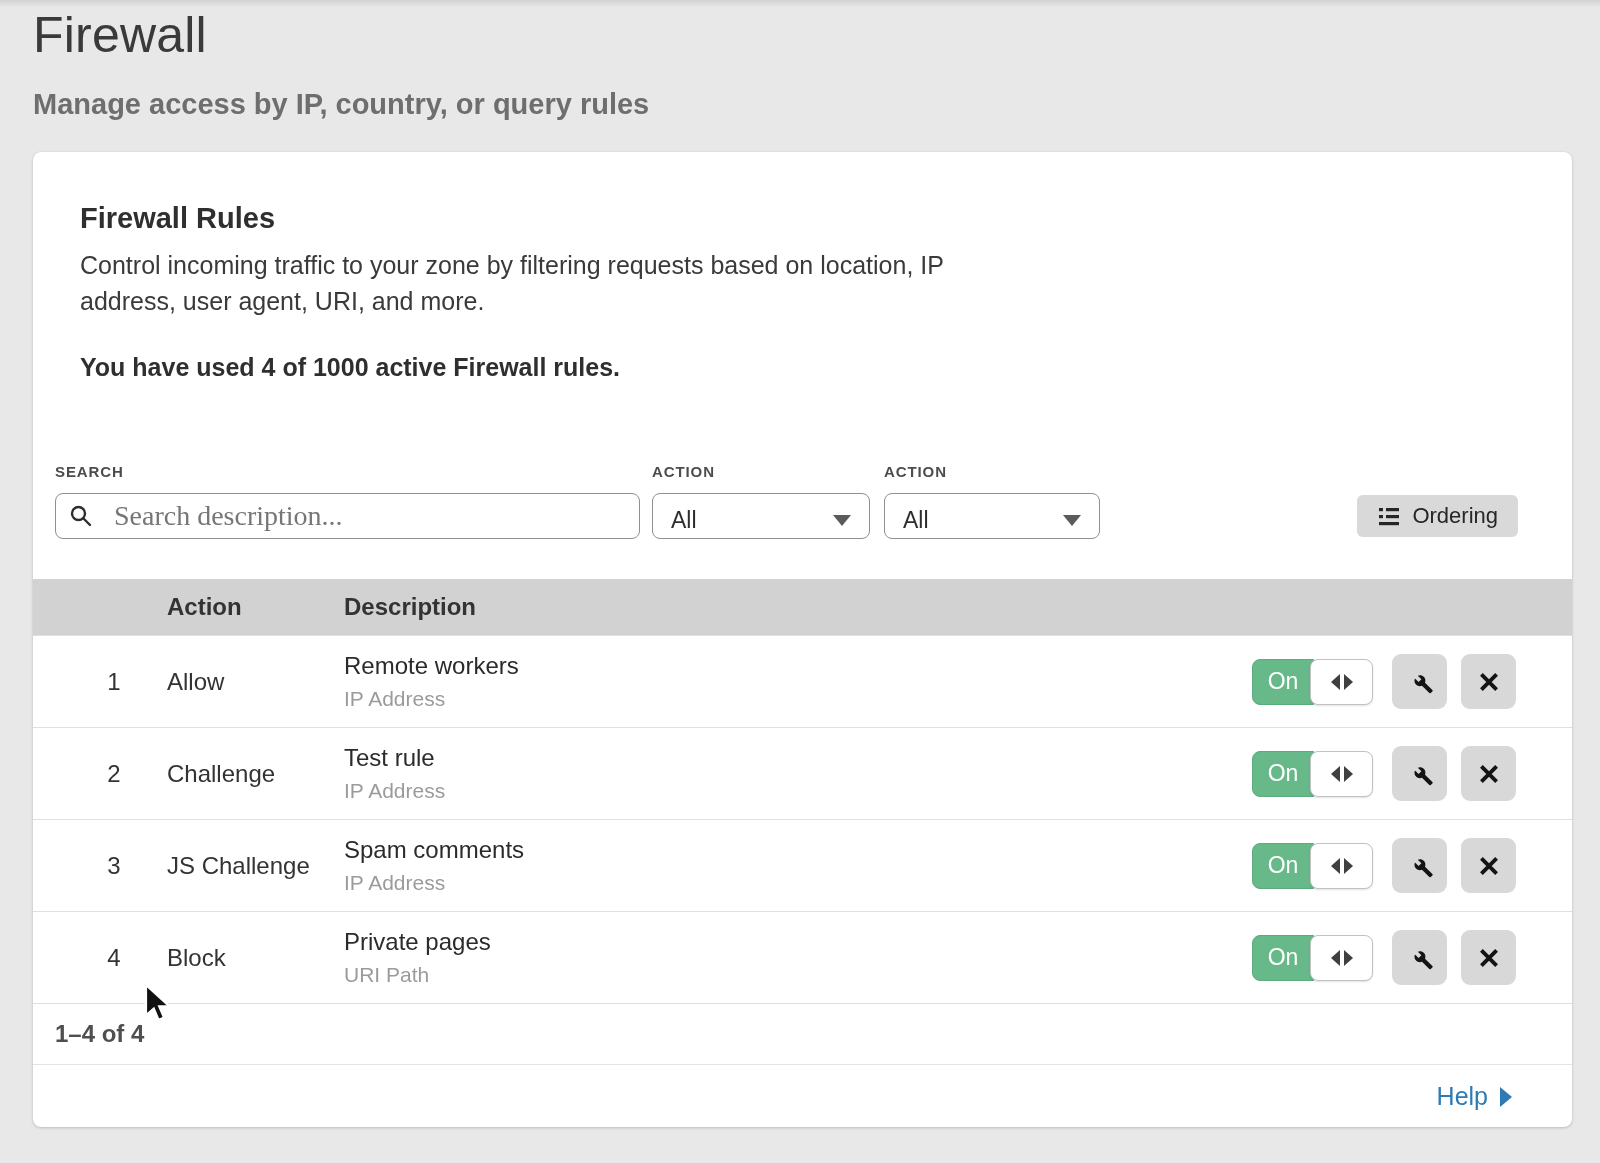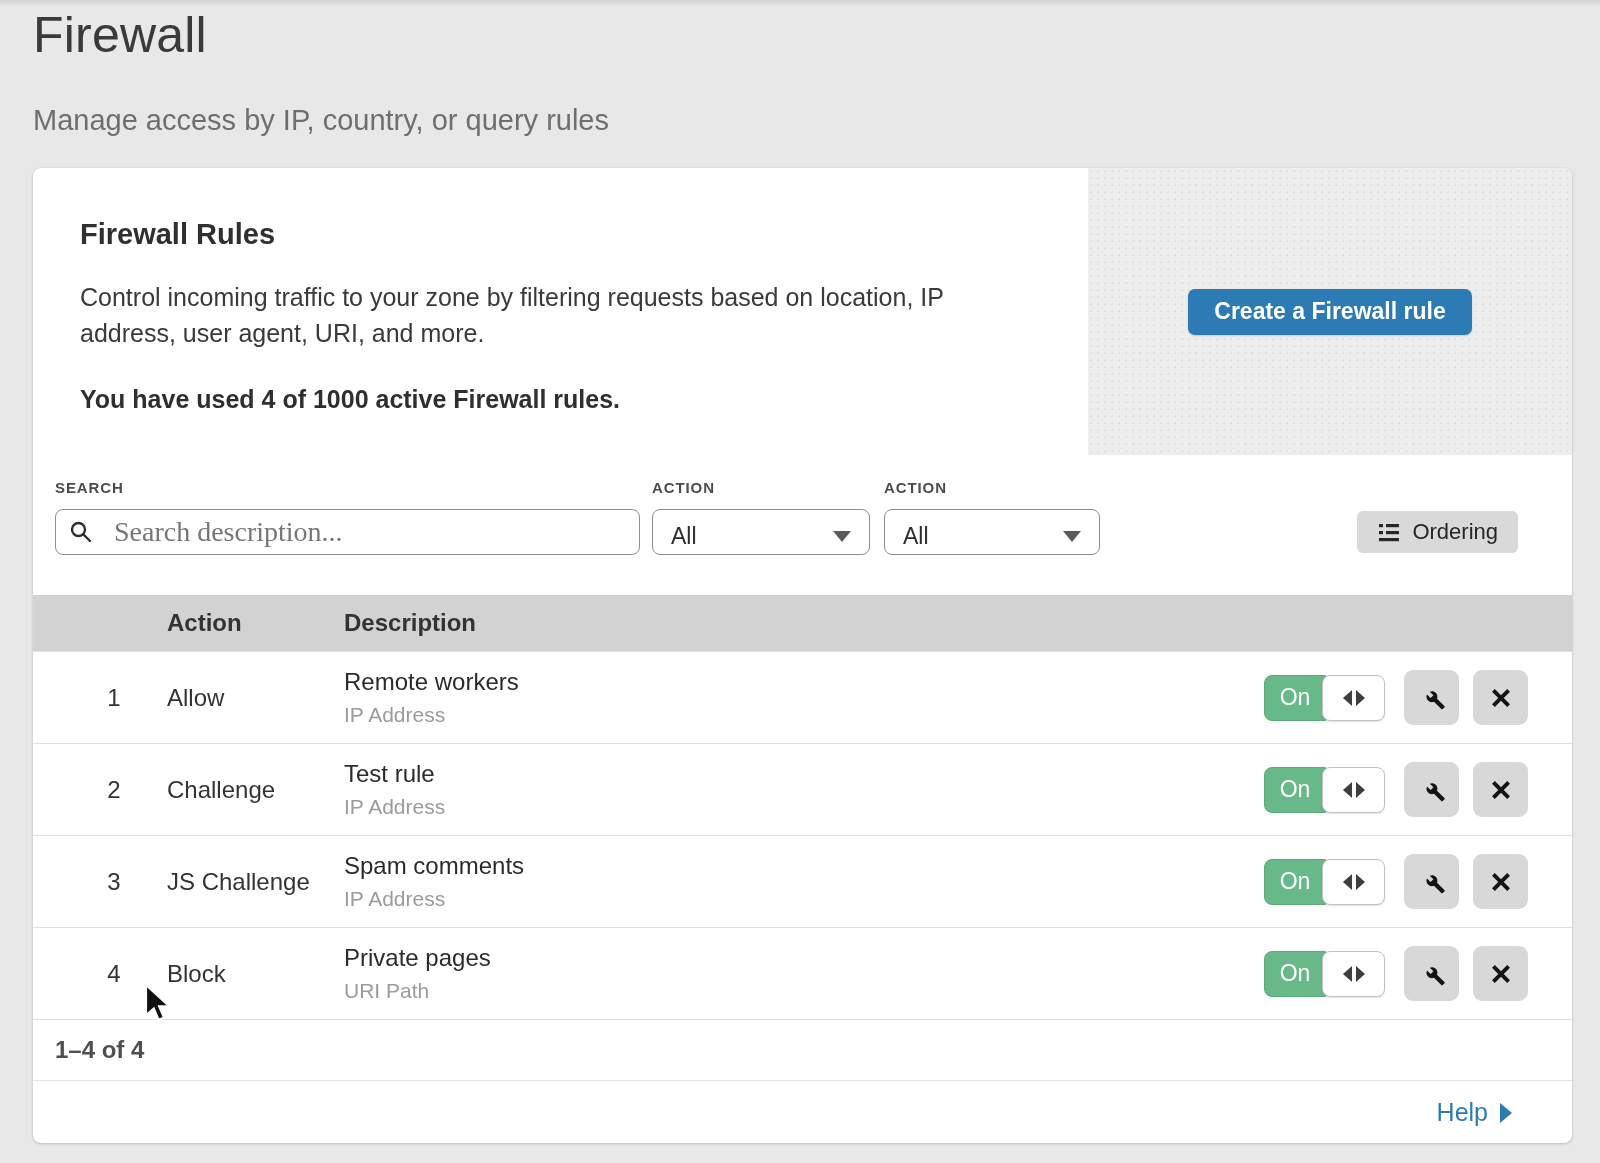--- a/index.html
+++ b/index.html
@@ -16,37 +16,37 @@
     background: linear-gradient(#d2d2d2, rgba(210,210,210,0));
     pointer-events: none;
   }
 
   
   .page-header { padding: 6px 0 0 33px; }
   .page-title {
     font-size: 50px; font-weight: 500; color: #3a3a3a; letter-spacing: 0.2px;
   }
   .page-subtitle {
-    margin-top: 40px; font-size: 29px; font-weight: 400; color: #6e6e6e;
+    margin-top: 24px; font-size: 29px; font-weight: 700; color: #6e6e6e;
   }
 
   
   .card {
     margin: 31px 0 0 33px; width: 1539px; height: 975px;
     background: #ffffff; border-radius: 8px;
     box-shadow: 0 1px 3px rgba(0,0,0,0.18), 0 0 1px rgba(0,0,0,0.12);
     position: relative;
   }
 
   
   .top-section { display: flex; height: 287px; }
   .rules-intro { flex: 1; padding: 50px 48px 0 47px; }
   .rules-heading { font-size: 29px; font-weight: 700; color: #2f2f2f; }
   .rules-description {
-    margin-top: 28px; font-size: 25px; color: #3a3a3a; line-height: 36px; max-width: 945px;
+    margin-top: 12px; font-size: 25px; color: #3a3a3a; line-height: 36px; max-width: 945px;
   }
   .rules-usage { margin-top: 34px; font-size: 25px; font-weight: 700; color: #2f2f2f; }
   .create-panel {
     width: 484px; background: #ededed; border-radius: 0 8px 0 0;
     background-image: radial-gradient(rgba(190,190,190,0.35) 1px, transparent 1px);
     background-size: 7px 7px;
     display: flex; align-items: center; justify-content: center;
   }
   .btn-primary {
     background: #2d7bb4; color: #ffffff; border: none; border-radius: 7px;
@@ -103,21 +103,21 @@
   .tbl-row {
     height: 92px; border-top: 1px solid #e0e0e0; background: #fff;
     display: grid; grid-template-columns: 134px 177px 1fr 320px;
     align-items: center;
   }
   .tbl-row:first-of-type { border-top: none; }
   .cell-num { text-align: center; padding-left: 28px; font-size: 24px; color: #333; }
   .cell-action { font-size: 24px; color: #333; }
   .cell-desc .desc-title { font-size: 24px; color: #2b2b2b; }
   .cell-desc .desc-type { font-size: 21px; color: #9b9b9b; margin-top: 7px; }
-  .cell-controls { display: flex; align-items: center; justify-content: flex-end; padding-right: 44px; gap: 15px; }
+  .cell-controls { display: flex; align-items: center; justify-content: flex-end; padding-right: 56px; gap: 15px; }
 
   
   .toggle { display: flex; height: 46px; width: 125px; cursor: pointer; }
   .toggle-on {
     width: 62px; background: #68b98a; border: 1px solid #5cab7d;
     border-radius: 8px 0 0 8px; color: #fff; font-size: 23px;
     display: flex; align-items: center; justify-content: center;
   }
   .toggle-handle {
     width: 63px; background: #fff; border: 1px solid #c2c2c2;
@@ -171,23 +171,20 @@
   <div class="page-subtitle">Manage access by IP, country, or query rules</div>
 </header>
 
 <main class="card">
 
   <section class="top-section">
     <div class="rules-intro">
       <h2 class="rules-heading">Firewall Rules</h2>
       <p class="rules-description">Control incoming traffic to your zone by filtering requests based on location, IP address, user agent, URI, and more.</p>
       <p class="rules-usage">You have used 4 of 1000 active Firewall rules.</p>
-    </div>
-    <div class="create-panel">
-      <button class="btn-primary">Create a Firewall rule</button>
     </div>
   </section>
 
   <section class="filters">
     <div class="filter-group">
       <span class="filter-label">SEARCH</span>
       <span class="search-wrap">
         <svg class="search-icon" viewBox="0 0 24 24" fill="none">
           <circle cx="9.5" cy="9.5" r="6.5" stroke="#2e2e2e" stroke-width="2.4"></circle>
           <line x1="14.5" y1="14.5" x2="21" y2="21" stroke="#2e2e2e" stroke-width="2.4" stroke-linecap="round"></line>

